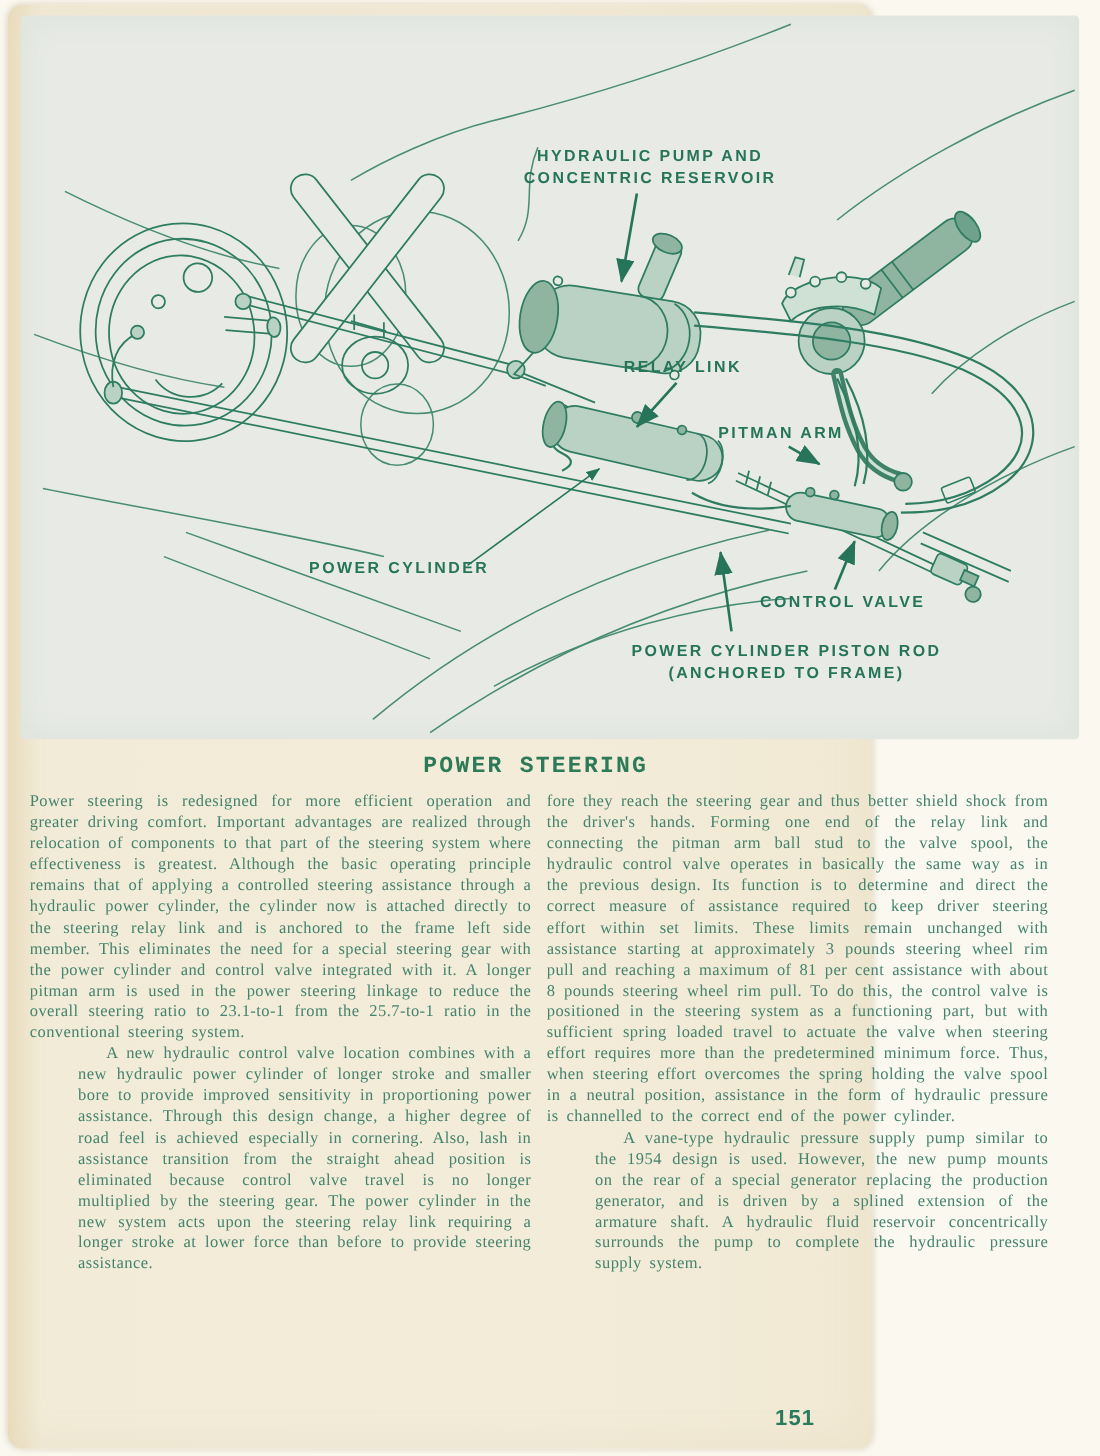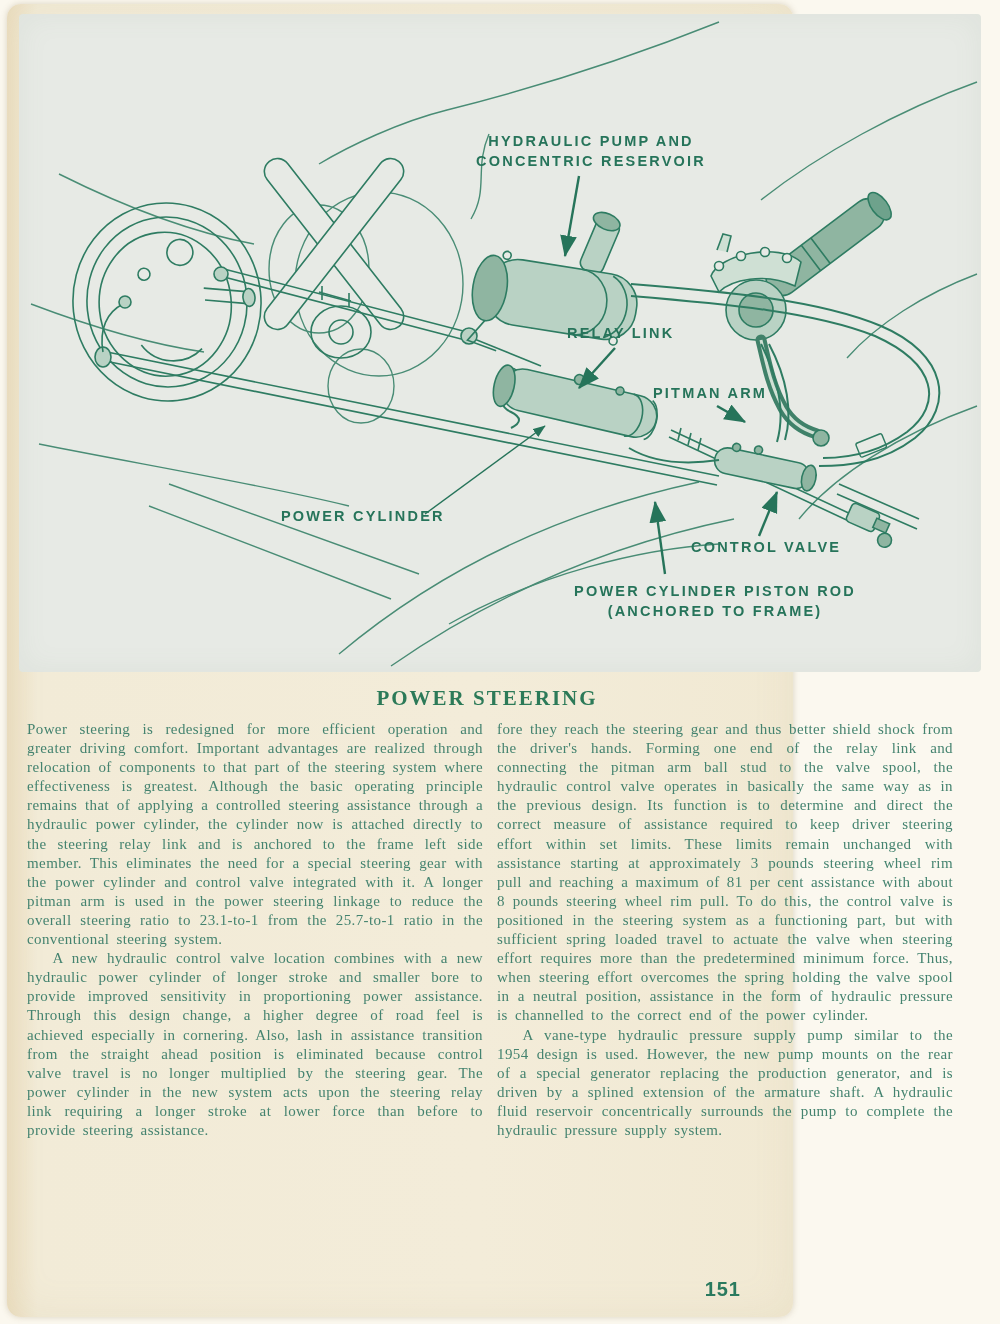--- a/index.html
+++ b/index.html
@@ -22,37 +22,37 @@
   }
   .figure-panel svg{display:block;width:100%;height:100%;}
   .fig-label{
     font-family:"Liberation Sans", sans-serif;
     font-weight:bold;font-size:14.5px;letter-spacing:2.2px;
     fill:#26745a;
   }
   .page-title{
     position:absolute;top:682px;left:0;width:960px;margin:0;
     text-align:center;
-    font-family:Liberation Serif, serif;
+    font-family:Liberation Mono, monospace;
     font-weight:bold;font-size:21px;letter-spacing:2px;
     color:#2c7a58;
   }
   .columns{
     position:absolute;top:716px;left:20px;width:926px;
     display:flex;gap:14px;
   }
   .col{flex:1 1 0;}
   .col p{
     margin:0;
     font-size:15px;line-height:19.1px;
     color:#44836f;
     text-align:justify;
     letter-spacing:.4px;word-spacing:3px;
   }
-  .col p.ind{text-indent:1.7em;}
+  .col p.ind{text-indent:1.7em;margin-left:44px;}
   .page-number{
     position:absolute;right:52px;bottom:16px;
     font-family:"Liberation Sans", sans-serif;
     font-weight:bold;font-size:20px;letter-spacing:1px;
     color:#2a7a5e;
   }
 </style>
 </head>
 <body>
 

